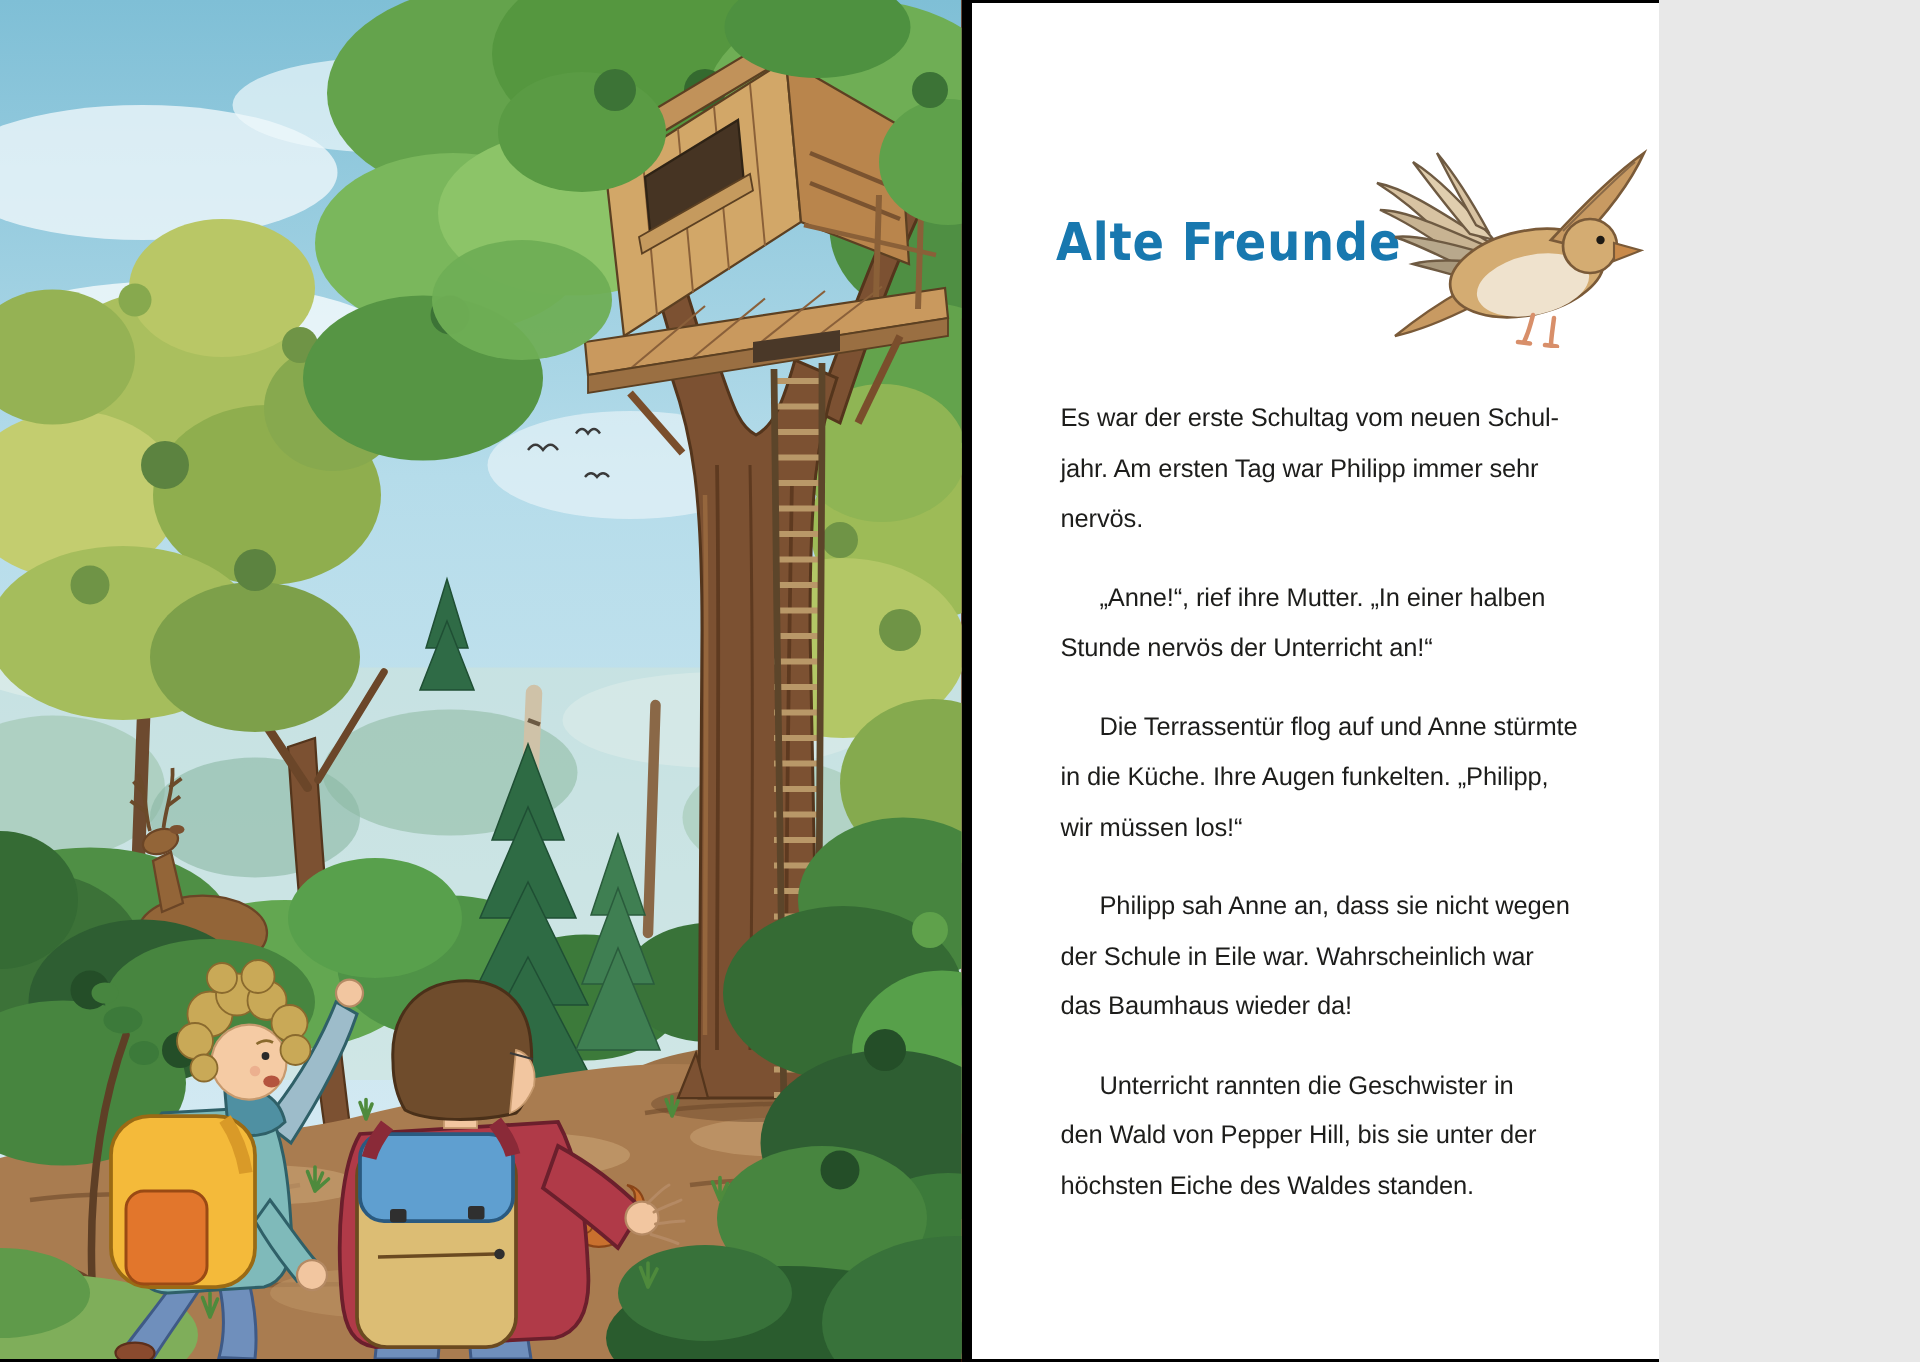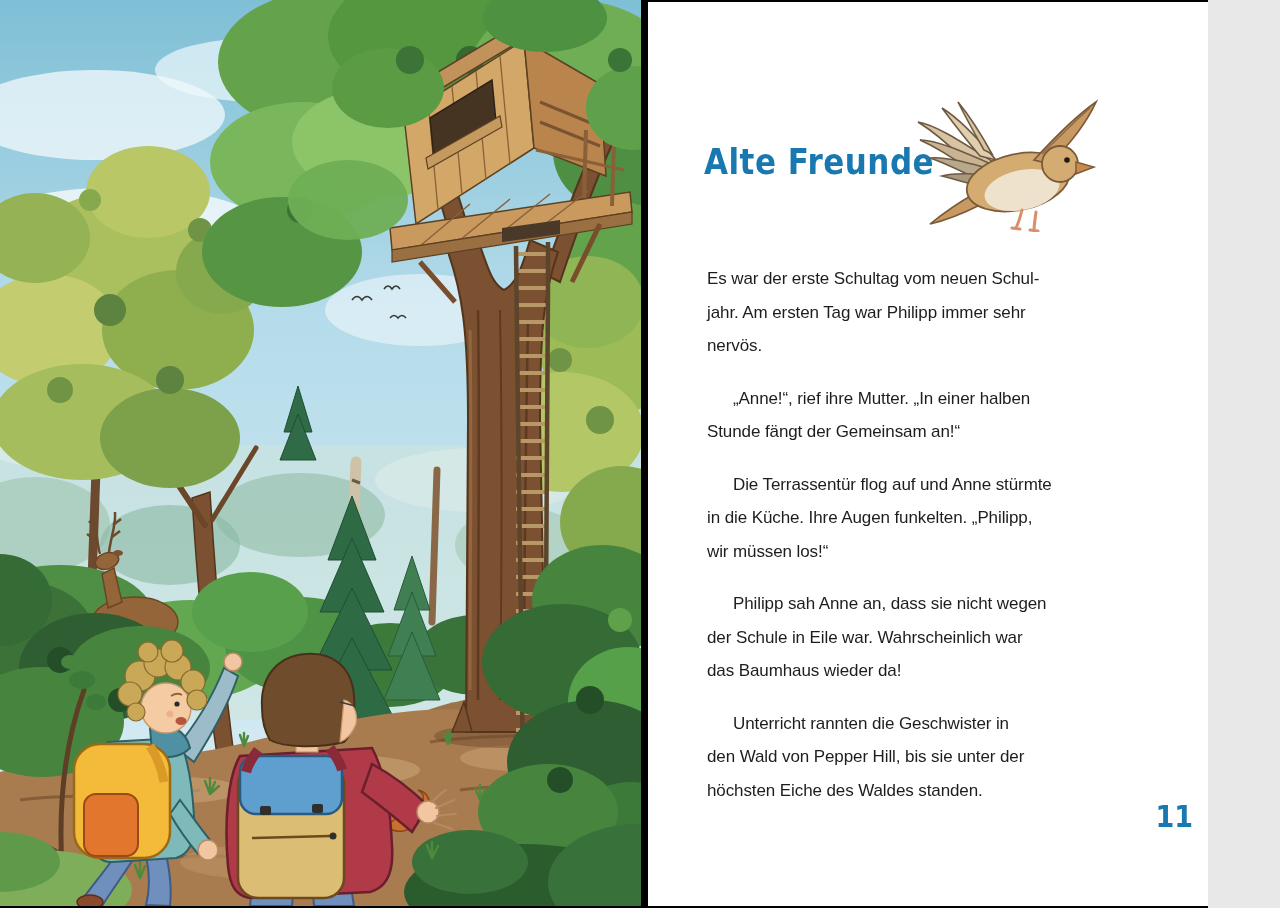--- a/index.html
+++ b/index.html
@@ -1,18 +1,18 @@
 <!DOCTYPE html>
 <html><head>
 <meta charset="utf-8">
 <style>
   html,body{margin:0;padding:0;background:#e8e8e8;}
   .spread{
     position:relative;
-    width:1208px;height:908px;
+    width:1106px;height:908px;
     background:#c2410c;
     font-family:"Liberation Sans", sans-serif;
     overflow:hidden;
     display:flex;
   }
   .left-page{
     position:relative;
     width:641px;height:908px;
     border-bottom:2px solid #000;
     box-sizing:border-box;
@@ -429,21 +429,21 @@
         <path d="M136,124 C135,132 134,138 134,142"></path>
         <path d="M112,140 L120,141 M130,142 L138,143"></path>
       </g>
     </svg>
 
     <div class="body-text" id="body-text">
         <div class="line">Es war der erste Schultag vom neuen Schul-</div>
         <div class="line">jahr. Am ersten Tag war Philipp immer sehr</div>
         <div class="line">nervös.</div>
         <div class="line indent">„Anne!“, rief ihre Mutter. „In einer halben</div>
-        <div class="line">Stunde fängt der Gemeinsam an!“</div>
+        <div class="line">Stunde nervös der Unterricht an!“</div>
         <div class="line indent">Die Terrassentür flog auf und Anne stürmte</div>
         <div class="line">in die Küche. Ihre Augen funkelten. „Philipp,</div>
         <div class="line">wir müssen los!“</div>
         <div class="line indent">Philipp sah Anne an, dass sie nicht wegen</div>
         <div class="line">der Schule in Eile war. Wahrscheinlich war</div>
         <div class="line">das Baumhaus wieder da!</div>
         <div class="line indent">Unterricht rannten die Geschwister in</div>
         <div class="line">den Wald von Pepper Hill, bis sie unter der</div>
         <div class="line">höchsten Eiche des Waldes standen.</div>
       </div>

